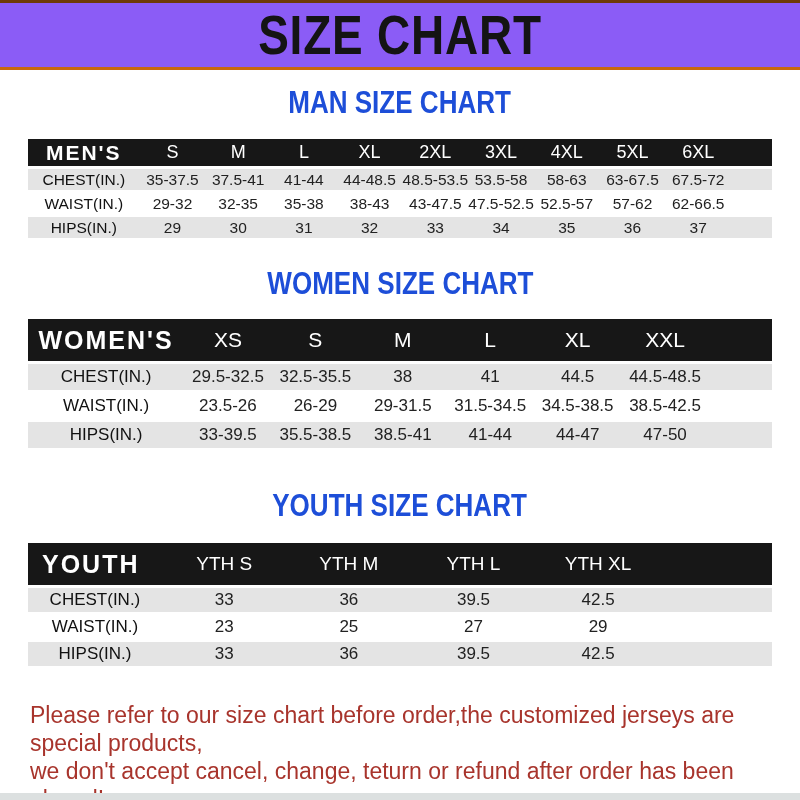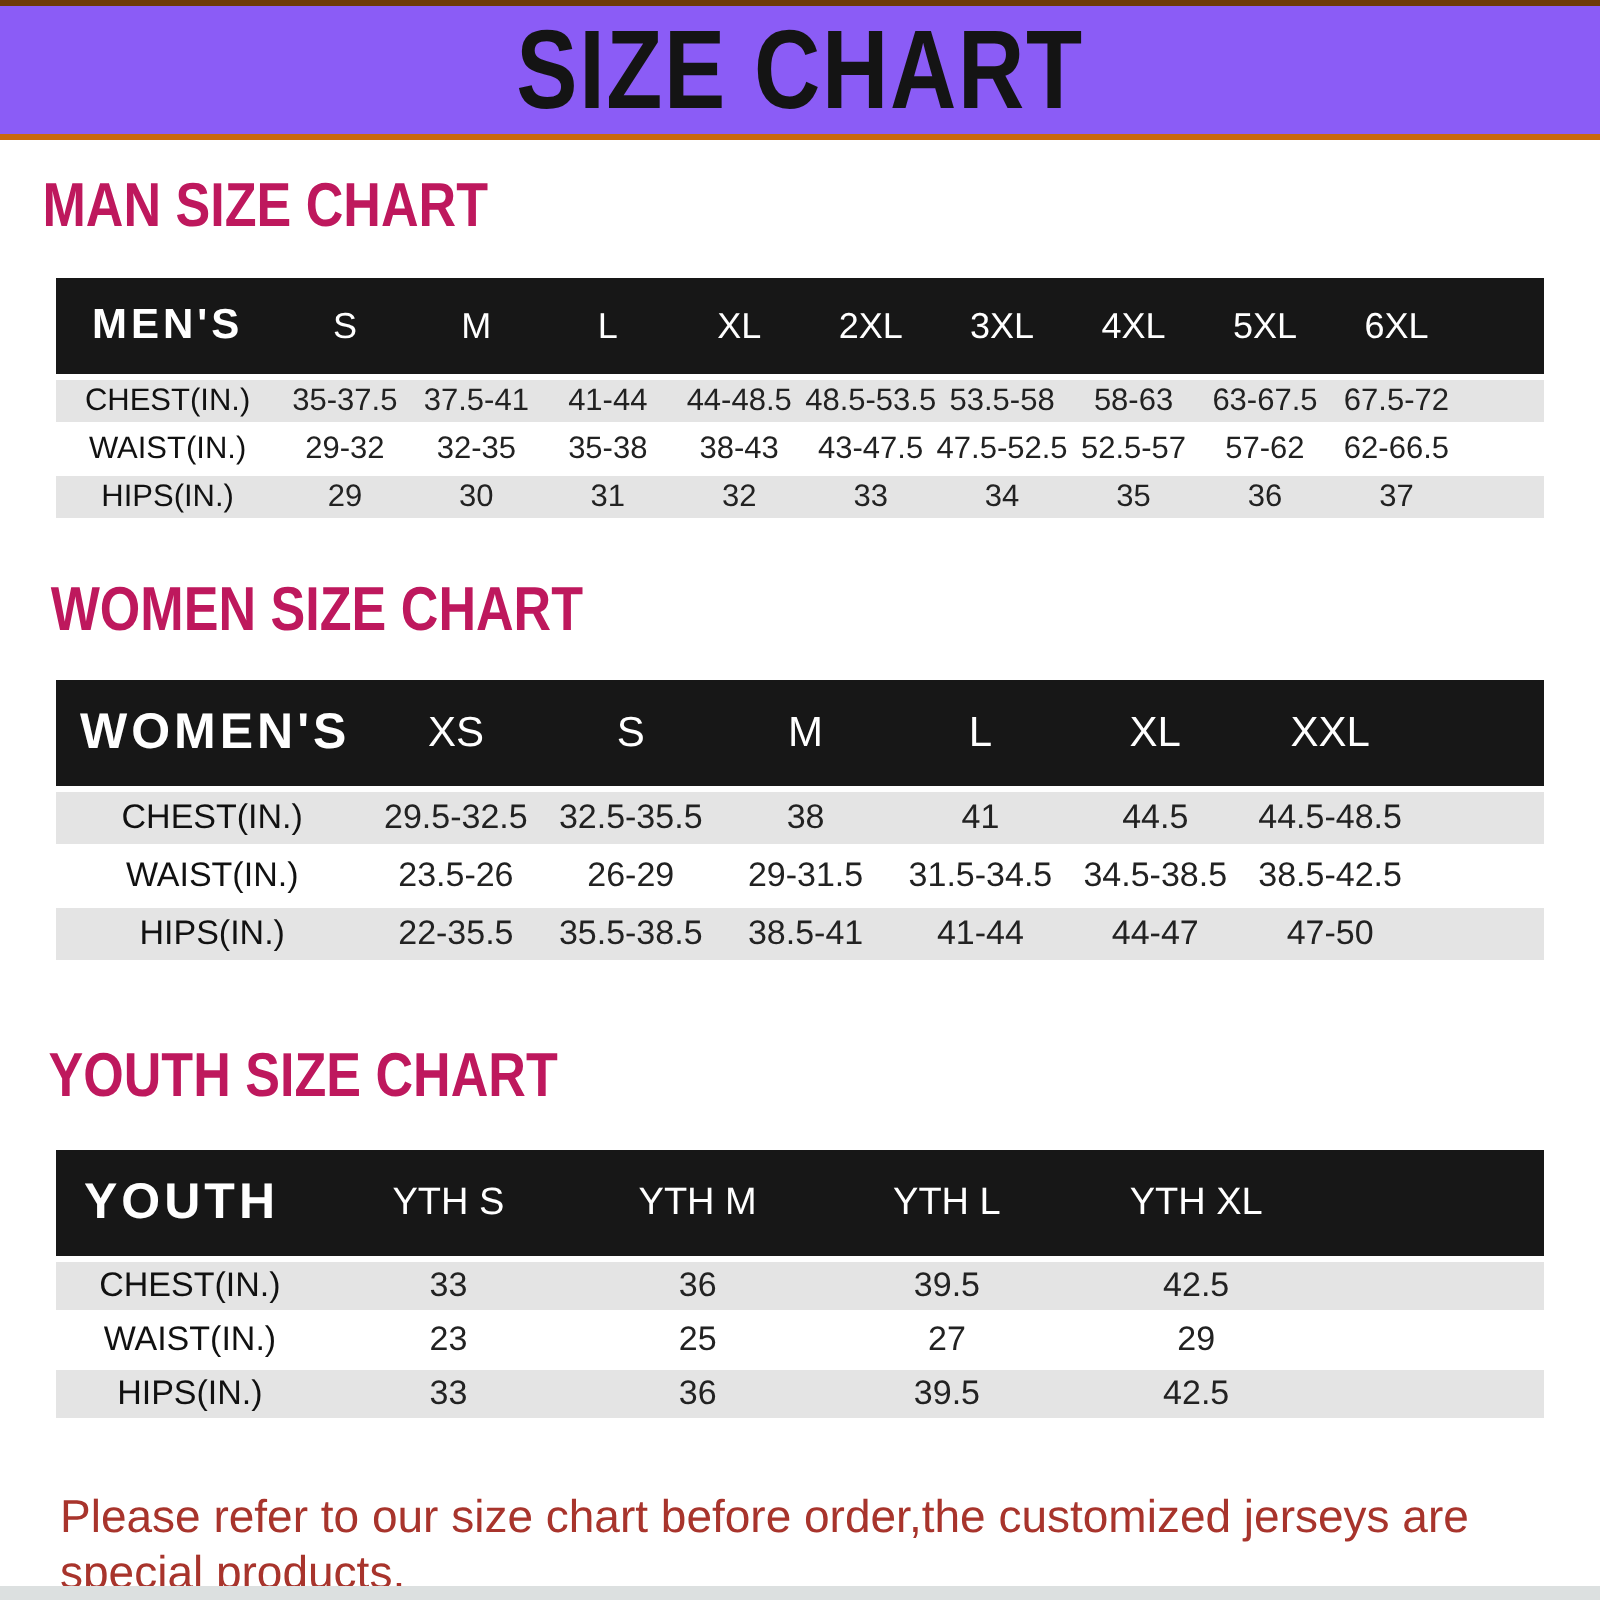--- a/index.html
+++ b/index.html
@@ -27,24 +27,24 @@
     color: #141414;
     line-height: 1;
     letter-spacing: 1px;
     transform: scaleX(0.82);
     white-space: nowrap;
   }
 
   
   .section-heading {
     margin: 0;
-    text-align: left;
+    text-align: center;
     font-size: 31px;
     font-weight: bold;
-    color: #be185d;
+    color: #1d4ed8;
     line-height: 32px;
     letter-spacing: 0px;
   }
   .section-heading span { display: inline-block; transform: scaleX(0.84); white-space: nowrap; }
   #men-heading   { margin-top: 17px; }
   #women-heading { margin-top: 27px; }
   #youth-heading { margin-top: 39px; }
 
   
   table.size-table {
@@ -56,21 +56,21 @@
     text-align: center;
   }
   #men-table   { margin-top: 17px; }
   #women-table { margin-top: 16px; }
   #youth-table { margin-top: 18px; }
 
   table.size-table thead th {
     background: #171717;
     color: #ffffff;
     font-weight: normal;
-    padding: 12px;
+    padding: 1px;
   }
   table.size-table thead th.label-col {
     font-weight: bold;
     letter-spacing: 2px;
   }
   table.size-table tbody td {
     padding: 0;
     color: #222222;
   }
   table.size-table tbody tr:nth-child(odd) td  { background: #e4e4e4; }
@@ -213,21 +213,21 @@
           <td>23.5-26</td>
           <td>26-29</td>
           <td>29-31.5</td>
           <td>31.5-34.5</td>
           <td>34.5-38.5</td>
           <td>38.5-42.5</td>
           <td class="filler"></td>
         </tr>
         <tr>
           <td class="label-col">HIPS(IN.)</td>
-          <td>22-35.5</td>
+          <td>33-39.5</td>
           <td>35.5-38.5</td>
           <td>38.5-41</td>
           <td>41-44</td>
           <td>44-47</td>
           <td>47-50</td>
           <td class="filler"></td>
         </tr>
       </tbody>
     </table>
 </section>

